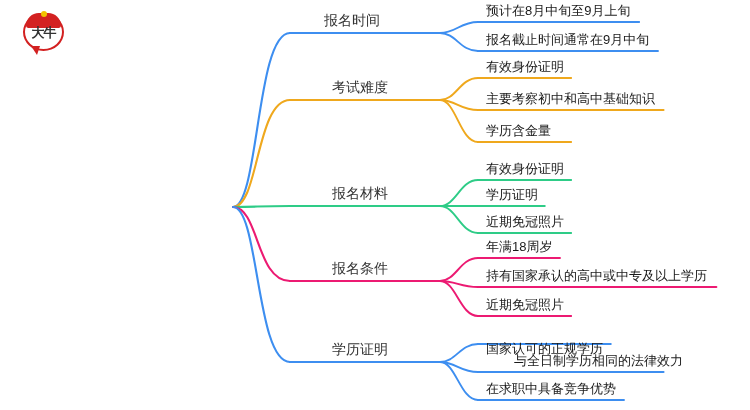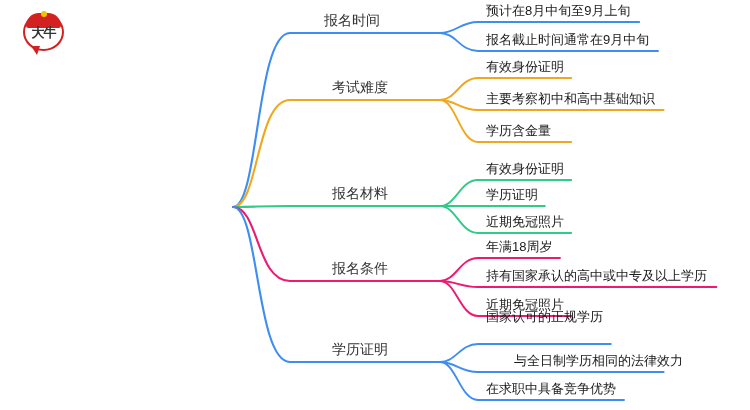--- a/index.html
+++ b/index.html
@@ -215,17 +215,17 @@
       <div class="leaf-label" style="left: 486px; top: 122px;">学历含金量</div>
       <div class="branch-label" style="left: 332px; top: 184px;">报名材料</div>
       <div class="leaf-label" style="left: 486px; top: 160px;">有效身份证明</div>
       <div class="leaf-label" style="left: 486px; top: 186px;">学历证明</div>
       <div class="leaf-label" style="left: 486px; top: 213px;">近期免冠照片</div>
       <div class="branch-label" style="left: 332px; top: 259px;">报名条件</div>
       <div class="leaf-label" style="left: 486px; top: 238px;">年满18周岁</div>
       <div class="leaf-label" style="left: 486px; top: 267px;">持有国家承认的高中或中专及以上学历</div>
       <div class="leaf-label" style="left: 486px; top: 296px;">近期免冠照片</div>
       <div class="branch-label" style="left: 332px; top: 340px;">学历证明</div>
-      <div class="leaf-label" style="left: 486px; top: 308px; font-family: Liberation Serif, serif;">国家认可的正规学历</div>
+      <div class="leaf-label" style="left: 486px; top: 340px; font-family: Liberation Serif, serif;">国家认可的正规学历</div>
       <div class="leaf-label" style="left: 514px; top: 352px;">与全日制学历相同的法律效力</div>
       <div class="leaf-label" style="left: 486px; top: 380px;">在求职中具备竞争优势</div>
     </div>
 </div>
 
 </body></html>

